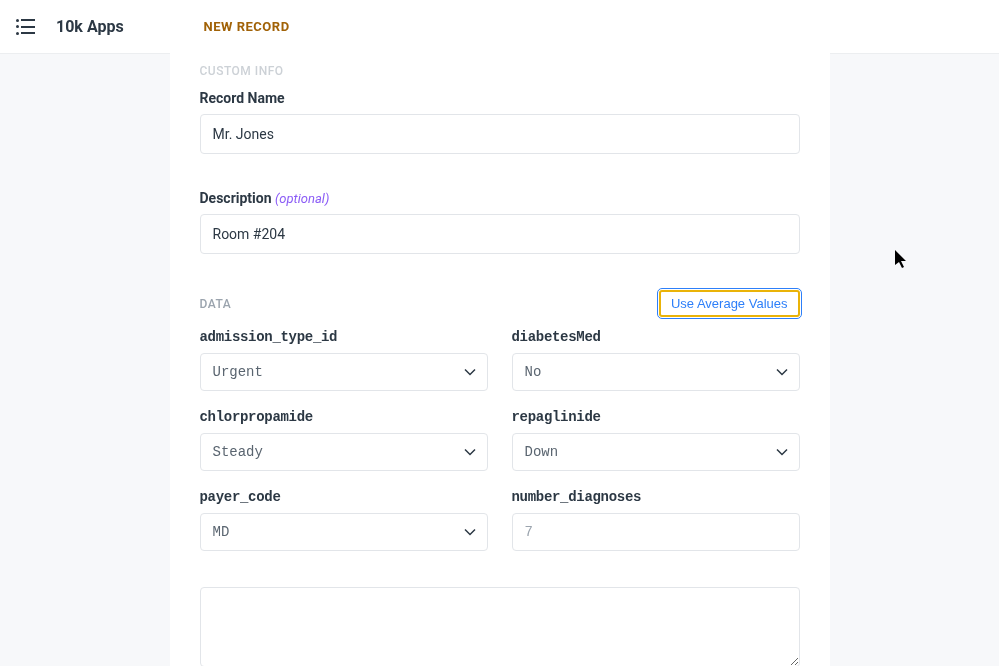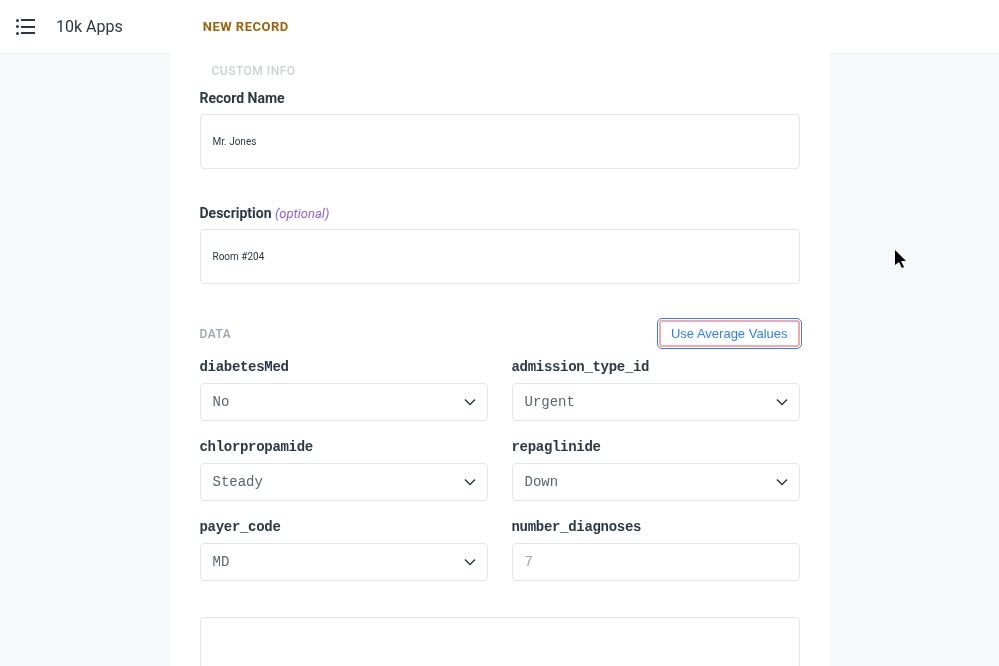--- a/index.html
+++ b/index.html
@@ -43,21 +43,21 @@
       margin-right: 2px;
     }
     .menu-bar {
       height: 2px;
       width: 14px;
       background: #2c3844;
     }
     .app-title {
       color: #2c3844;
       font-size: 16px;
-      font-weight: 400;
+      font-weight: 700;
       margin-right: 80px;
       text-align: center;
     }
     .new-record-title {
       color: #a16207;
       font-size: 13px;
       font-weight: 700;
       letter-spacing: 0.5px;
     }
     .content {
@@ -77,36 +77,35 @@
       color: #9ba4ae;
       font-size: 12px;
       font-weight: 500;
       letter-spacing: 0.5px;
       margin-bottom: 12px;
       margin-top: 18px;
     }
     .section-label.first {
       margin-top: 0;
       opacity: 0.5;
-      margin-left: 12px;
     }
     .data-section-header {
       display: flex;
       justify-content: space-between;
       align-items: center;
       margin-top: 30px;
       margin-bottom: 12px;
       gap: 32px;
     }
     .data-section-header .section-label {
       margin: 0;
     }
     .use-avg-btn {
       background: #fff;
-      border: 2px solid #fca5a5;
+      border: 2px solid #eab308;
       color: #2d7ff9;
       font-size: 13px;
       padding: 4px 10px;
       border-radius: 3px;
       cursor: pointer;
       font-weight: 400;
       outline: 1px solid #2d7ff9;
       outline-offset: 1px;
     }
     .field-label {
@@ -119,22 +118,22 @@
     .field-label .optional {
       font-weight: 400;
       font-style: italic;
       color: #8b5cf6;
       font-size: 13px;
     }
     .text-input {
       width: 100%;
       border: 1px solid #e2e5e9;
       border-radius: 4px;
-      padding: 21px 12px;
-      font-size: 10px;
+      padding: 11px 12px;
+      font-size: 14px;
       color: #2c3844;
       background: #fff;
       font-family: inherit;
     }
     .text-input::placeholder {
       color: #9ba4ae;
     }
     .field-group {
       margin-bottom: 36px;
     }
@@ -248,33 +247,33 @@
     </div>
 
     <div class="data-section-header">
       <div class="section-label">DATA</div>
       <button class="use-avg-btn">Use Average Values</button>
     </div>
 
     <div class="grid-2col">
 
       <div>
+        <label class="data-label">admission_type_id</label>
+        <div class="select-wrap">
+          <div class="select-input">Urgent</div>
+          <svg class="chevron" width="12" height="8" viewBox="0 0 12 8">
+              <path d="M1 1.5L6 6.5L11 1.5" stroke="#2c3844" stroke-width="1.5" fill="none"></path>
+            </svg>
+        </div>
+      </div>
+
+      <div>
         <label class="data-label">diabetesMed</label>
         <div class="select-wrap">
           <div class="select-input">No</div>
-          <svg class="chevron" width="12" height="8" viewBox="0 0 12 8">
-              <path d="M1 1.5L6 6.5L11 1.5" stroke="#2c3844" stroke-width="1.5" fill="none"></path>
-            </svg>
-        </div>
-      </div>
-
-      <div>
-        <label class="data-label">admission_type_id</label>
-        <div class="select-wrap">
-          <div class="select-input">Urgent</div>
           <svg class="chevron" width="12" height="8" viewBox="0 0 12 8">
               <path d="M1 1.5L6 6.5L11 1.5" stroke="#2c3844" stroke-width="1.5" fill="none"></path>
             </svg>
         </div>
       </div>
 
       <div>
         <label class="data-label">chlorpropamide</label>
         <div class="select-wrap">
           <div class="select-input">Steady</div>

